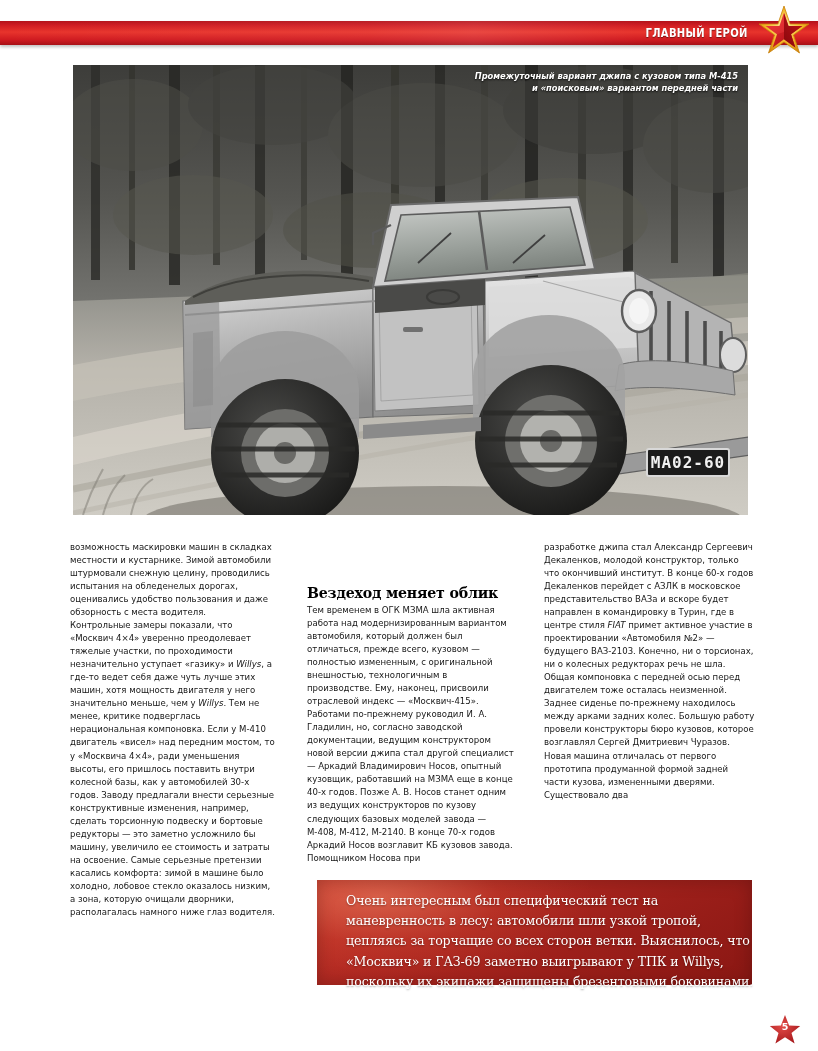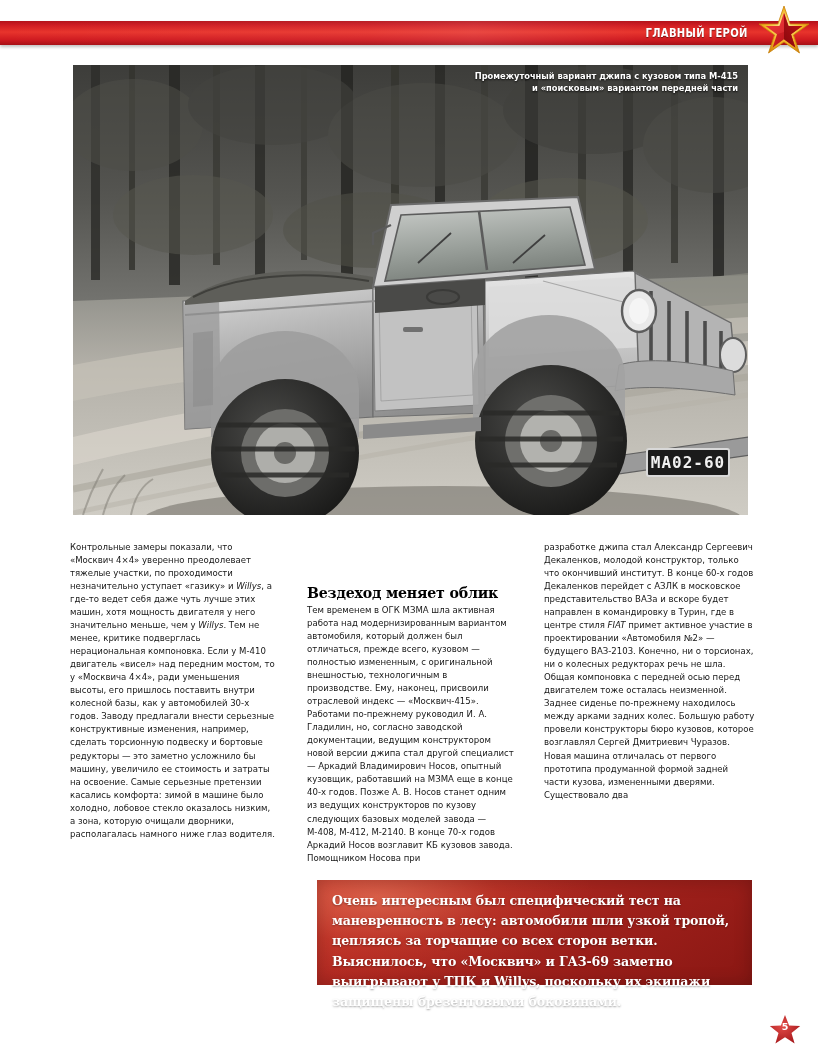--- a/index.html
+++ b/index.html
@@ -79,20 +79,21 @@
     background: #8c8c8c;
   }
   .photo svg { display: block; }
   .photo-caption {
     position: absolute;
     right: 10px;
     top: 5px;
     width: 300px;
     text-align: right;
     font-family: "DejaVu Sans", sans-serif;
+    font-style: italic;
     font-weight: bold;
     font-size: 8.3px;
     line-height: 12px;
     color: #ffffff;
     text-shadow: 0 1px 2px rgba(0,0,0,0.85);
   }
 
   
   .cols {
     position: absolute;
@@ -146,25 +147,25 @@
           rgba(255,80,40,0.00) 68%),
       linear-gradient(150deg,
           #c5352a 0%,
           #b32a22 28%,
           #9c1f1a 62%,
           #8a1713 100%);
     box-shadow: inset 0 0 18px rgba(0,0,0,0.22);
   }
   .callout-text {
     position: absolute;
-    left: 15px;
+    left: 29px;
     top: 11px;
     width: 410px;
     font-family: "DejaVu Serif", serif;
-    font-weight: bold;
+    font-weight: normal;
     font-size: 12.6px;
     line-height: 20.2px;
     color: #ffffff;
     text-shadow: 0 1px 2px rgba(0,0,0,0.35);
     letter-spacing: -0.15px;
   }
 
   
   .page-star {
     position: absolute;
@@ -403,20 +404,21 @@
 
   <div class="photo-caption">
     <span>Промежуточный вариант джипа с кузовом типа М-415</span><br>
     <span>и «поисковым» вариантом передней части</span>
   </div>
 </div>
 
 <div class="cols">
 
   <div class="col col-1">
+    <p>возможность маскировки машин в складках местности и кустарнике. Зимой автомобили штурмовали снежную целину, проводились испытания на обледенелых дорогах, оценивались удобство пользования и даже обзорность с места водителя.</p>
     <p><span>Контрольные замеры показали, что «Москвич 4×4» уверенно преодолевает тяжелые участки, по проходимости незначительно уступает «газику» и </span><span class="it">Willys</span><span>, а где-то ведет себя даже чуть лучше этих машин, хотя мощность двигателя у него значительно меньше, чем у </span><span class="it">Willys</span><span>. Тем не менее, критике подверглась нерациональная компоновка. Если у М-410 двигатель «висел» над передним мостом, то у «Москвича 4×4», ради уменьшения высоты, его пришлось поставить внутри колесной базы, как у автомобилей 30-х годов. Заводу предлагали внести серьезные конструктивные изменения, например, сделать торсионную подвеску и бортовые редукторы — это заметно усложнило бы машину, увеличило ее стоимость и затраты на освоение. Самые серьезные претензии касались комфорта: зимой в машине было холодно, лобовое стекло оказалось низким, а зона, которую очищали дворники, располагалась намного ниже глаз водителя.</span></p>
   </div>
 
   <div class="col col-2">
     <h2 class="section-head">Вездеход меняет облик</h2>
     <p>Тем временем в ОГК МЗМА шла активная работа над модернизированным вариантом автомобиля, который должен был отличаться, прежде всего, кузовом — полностью измененным, с оригинальной внешностью, технологичным в производстве. Ему, наконец, присвоили отраслевой индекс — «Москвич-415». Работами по-прежнему руководил И. А. Гладилин, но, согласно заводской документации, ведущим конструктором новой версии джипа стал другой специалист — Аркадий Владимирович Носов, опытный кузовщик, работавший на МЗМА еще в конце 40-х годов. Позже А. В. Носов станет одним из ведущих конструкторов по кузову следующих базовых моделей завода — М-408, М-412, М-2140. В конце 70-х годов Аркадий Носов возглавит КБ кузовов завода. Помощником Носова при</p>
   </div>
 
   <div class="col col-3">
     <p><span>разработке джипа стал Александр Сергеевич Декаленков, молодой конструктор, только что окончивший институт. В конце 60-х годов Декаленков перейдет с АЗЛК в московское представительство ВАЗа и вскоре будет направлен в командировку в Турин, где в центре стиля </span><span class="it">FIAT</span><span> примет активное участие в проектировании «Автомобиля №2» — будущего ВАЗ-2103. Конечно, ни о торсионах, ни о колесных редукторах речь не шла. Общая компоновка с передней осью перед двигателем тоже осталась неизменной. Заднее сиденье по-прежнему находилось между арками задних колес. Большую работу провели конструкторы бюро кузовов, которое возглавлял Сергей Дмитриевич Чуразов. Новая машина отличалась от первого прототипа продуманной формой задней части кузова, измененными дверями. Существовало два</span></p>

